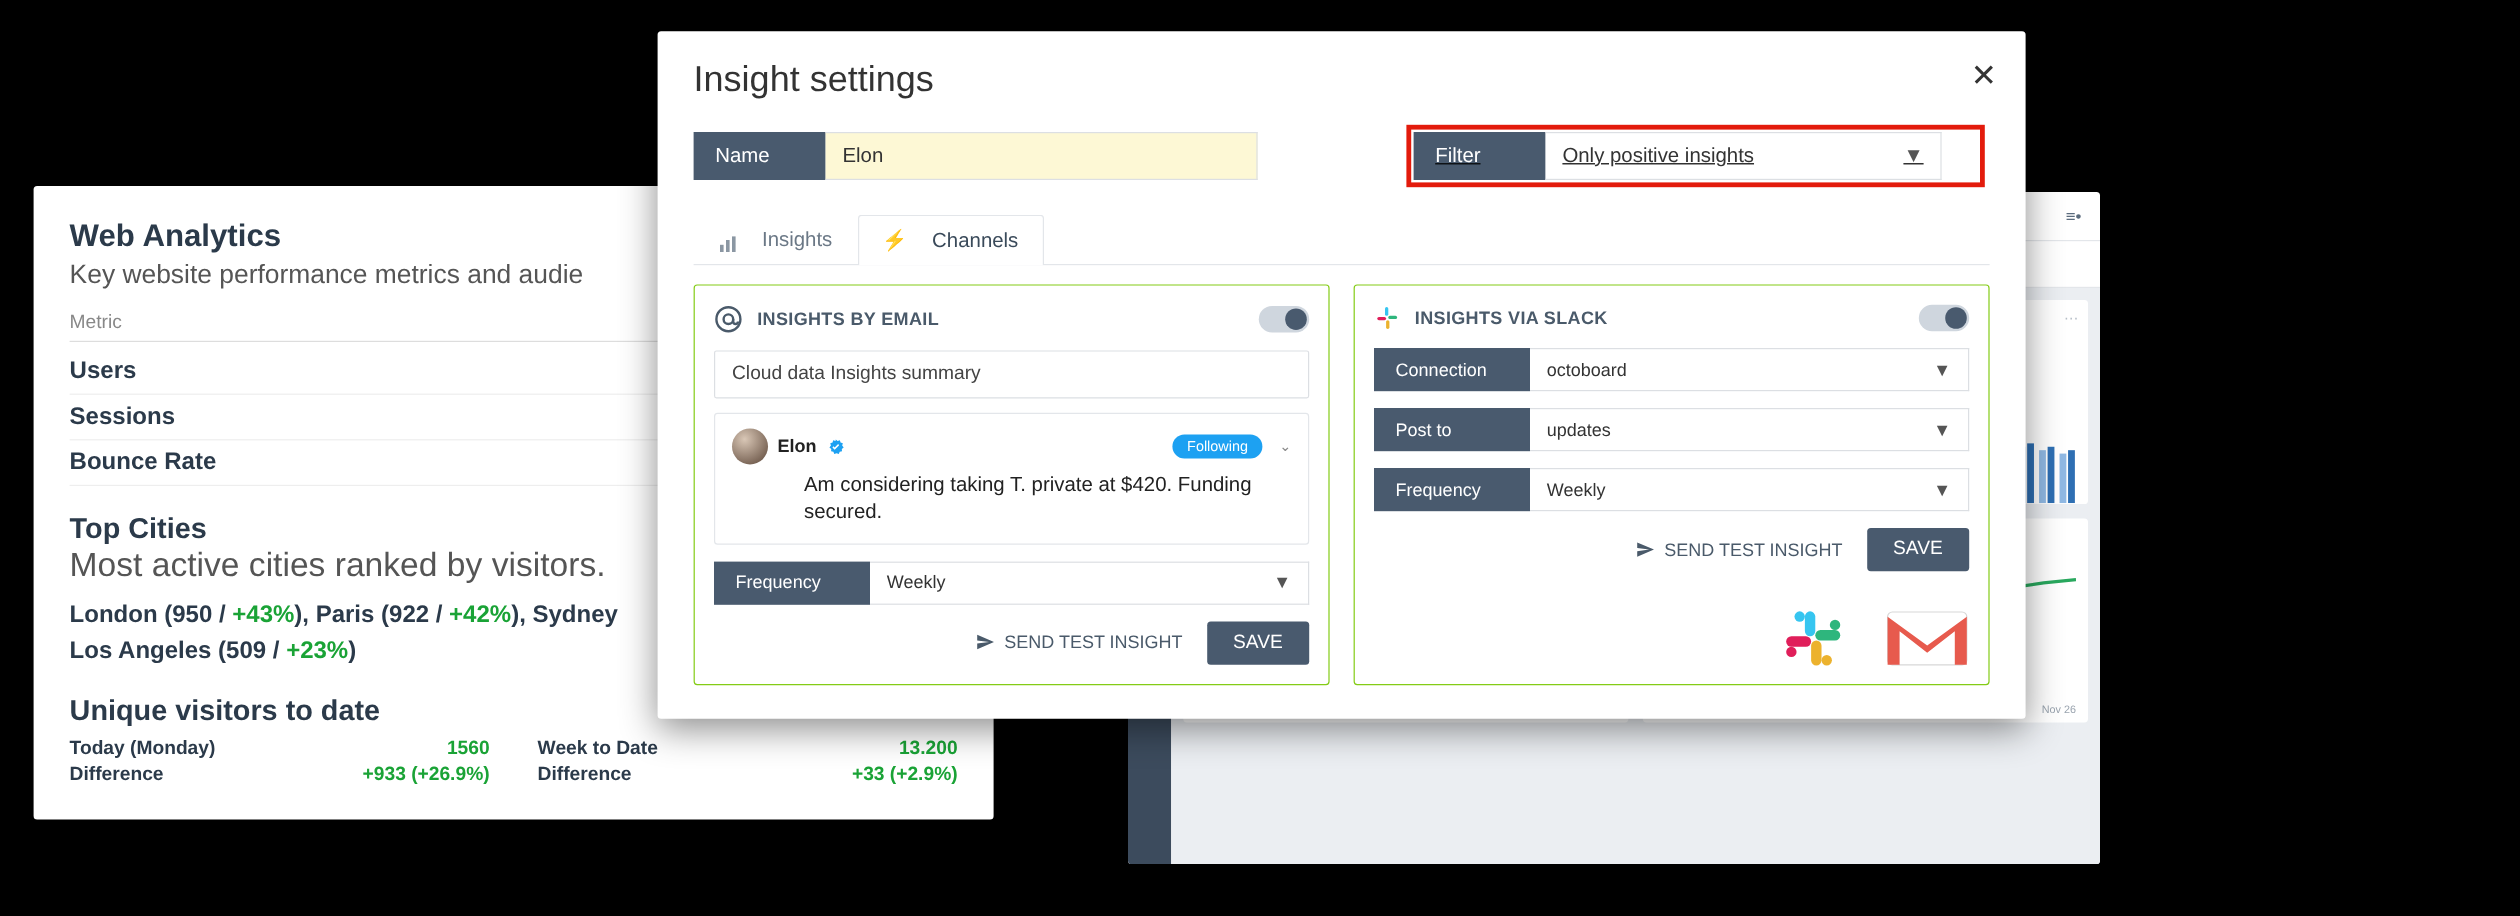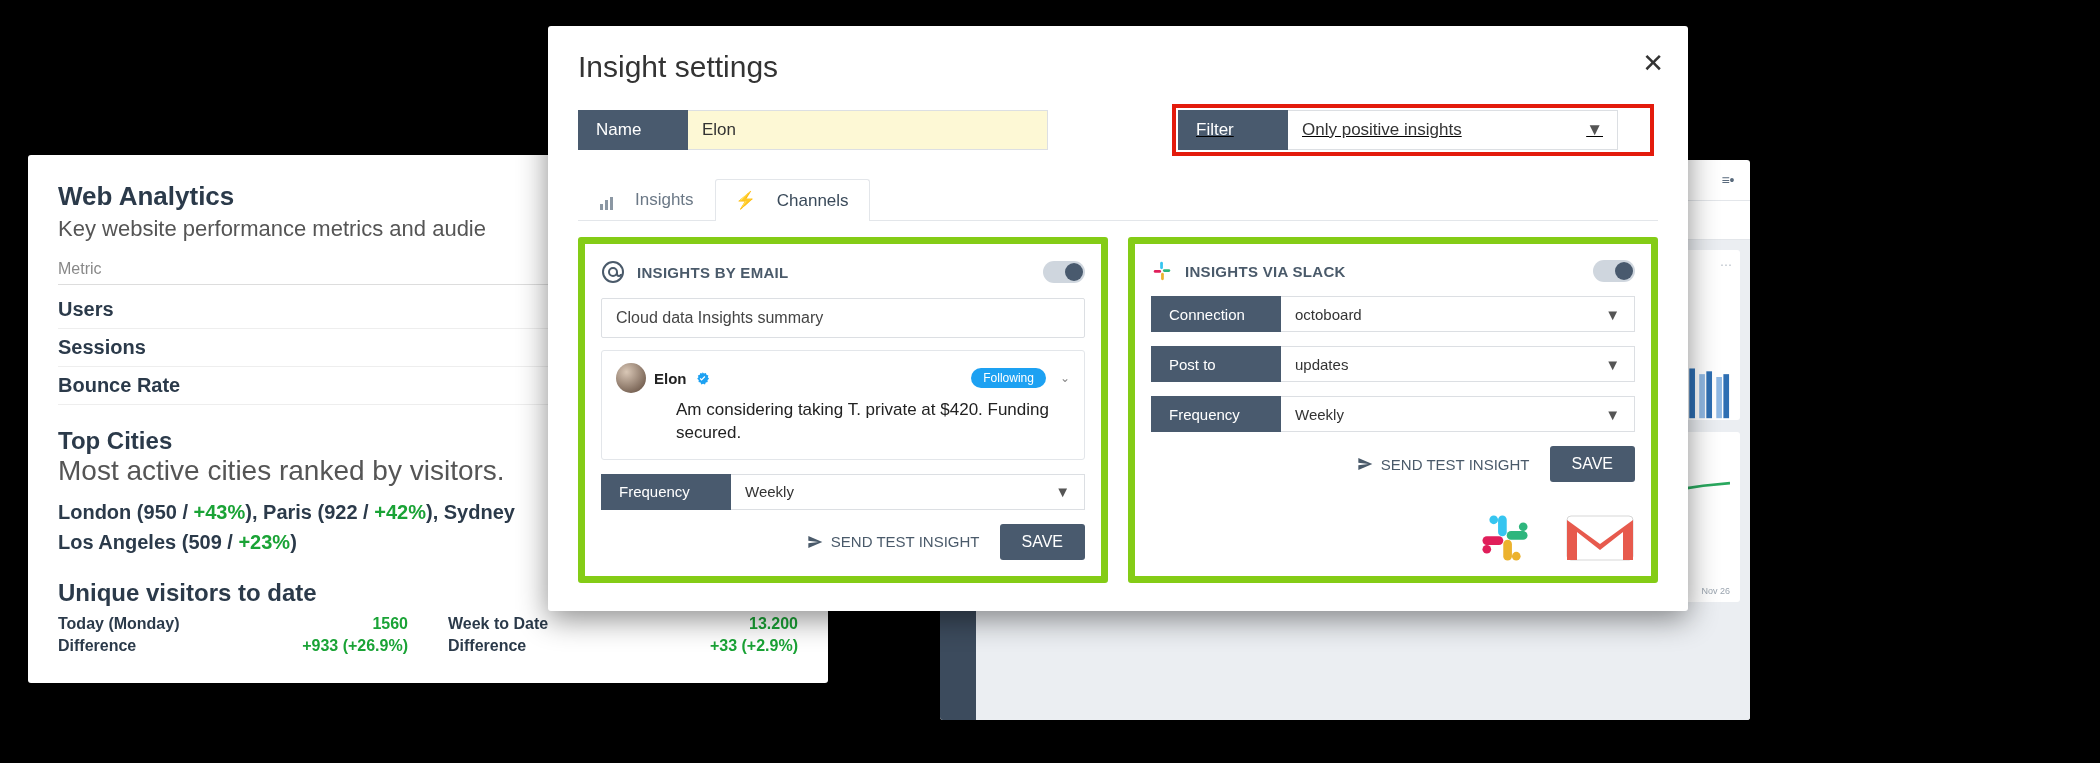--- a/index.html
+++ b/index.html
@@ -60,42 +60,42 @@
   .f-input { border: 1px solid #dcdfe3; border-left: none; padding: 0 14px; font-size: 17px; flex: 1; color: #333; display: flex; align-items: center; }
   .f-input.yellow { background: #fdf8d5; width: 310px; }
   .f-select { border: 1px solid #dcdfe3; border-left: none; background: #fff; width: 330px; font-size: 17px; padding: 0 14px; display: flex; align-items: center; justify-content: space-between; color: #333; }
   .f-select .caret { color: #555; }
 
   .tabs { margin-top: 28px; display: flex; border-bottom: 1px solid #e3e6ea; }
   .tab { padding: 10px 20px; font-size: 17px; color: #6b7886; display: flex; align-items: flex-end; gap: 20px; border: 1px solid transparent; border-bottom: none; cursor: pointer; }
   .tab.active { border-color: #e3e6ea; background: #fff; color: #3a4a5a; border-radius: 3px 3px 0 0; position: relative; top: 1px; }
 
   .panels { display: flex; gap: 20px; margin-top: 16px; }
-  .panel { flex: 1; border: 7px solid #84cc16; border-radius: 3px; padding: 16px; position: relative; }
+  .panel { flex: 1; border: 1px solid #84cc16; border-radius: 3px; padding: 16px; position: relative; }
   .panel-h { display: flex; align-items: center; gap: 12px; margin-bottom: 14px; }
   .panel-h .pt { font-size: 15px; font-weight: 700; color: #4a5a6a; letter-spacing: .3px; }
   .toggle { margin-left: auto; width: 42px; height: 22px; background: #cfd6de; border-radius: 11px; position: relative; }
   .toggle::after { content: ""; position: absolute; right: 2px; top: 2px; width: 18px; height: 18px; background: #495a6e; border-radius: 50%; }
 
   .textbox { border: 1px solid #dcdfe3; border-radius: 2px; padding: 10px 14px; font-size: 16px; color: #444; margin-bottom: 12px; }
   .tweet { border: 1px solid #e3e6ea; border-radius: 3px; padding: 12px 14px 14px; margin-bottom: 14px; }
   .tweet-h { display: flex; align-items: center; gap: 8px; margin-bottom: 6px; }
   .avatar { width: 30px; height: 30px; border-radius: 50%; background: radial-gradient(circle at 35% 30%, #d9c7b6, #5a4436); }
   .tname { font-size: 15px; font-weight: 700; color: #222; }
   .verified { color: #1da1f2; font-size: 14px; }
   .follow { margin-left: auto; background: #1da1f2; color: #fff; font-size: 12px; padding: 3px 12px; border-radius: 12px; }
   .chev { color: #888; font-size: 12px; margin-left: 6px; }
   .tweet-body { font-size: 17px; color: #222; padding-left: 60px; line-height: 1.35; }
 
   .freq { display: flex; height: 36px; margin-bottom: 14px; }
   .freq .f-label { min-width: 130px; font-size: 15px; }
   .freq .f-select { flex: 1; font-size: 15px; }
 
   .actions { display: flex; justify-content: flex-end; align-items: center; gap: 20px; }
-  .linkish { font-size: 15px; color: #4a5a6a; display: inline-flex; align-items: center; gap: 8px; cursor: pointer; }
+  .linkish { font-size: 15px; color: #4a5a6a; display: inline-flex; align-items: flex-start; gap: 8px; cursor: pointer; }
   .btn-save { background: #495a6e; color: #fff; font-size: 16px; padding: 9px 22px; border-radius: 3px; cursor: pointer; }
 
   .logos { position: absolute; right: 16px; bottom: 12px; display: flex; gap: 16px; align-items: center; }
   .logo-box { width: 70px; height: 52px; display: inline-flex; }
 
   svg { display: block; }
 
   
   .at-icon { width: 24px; height: 24px; display:inline-flex; }
   .bars-icon { width: 16px; height: 14px; display:inline-flex; }

